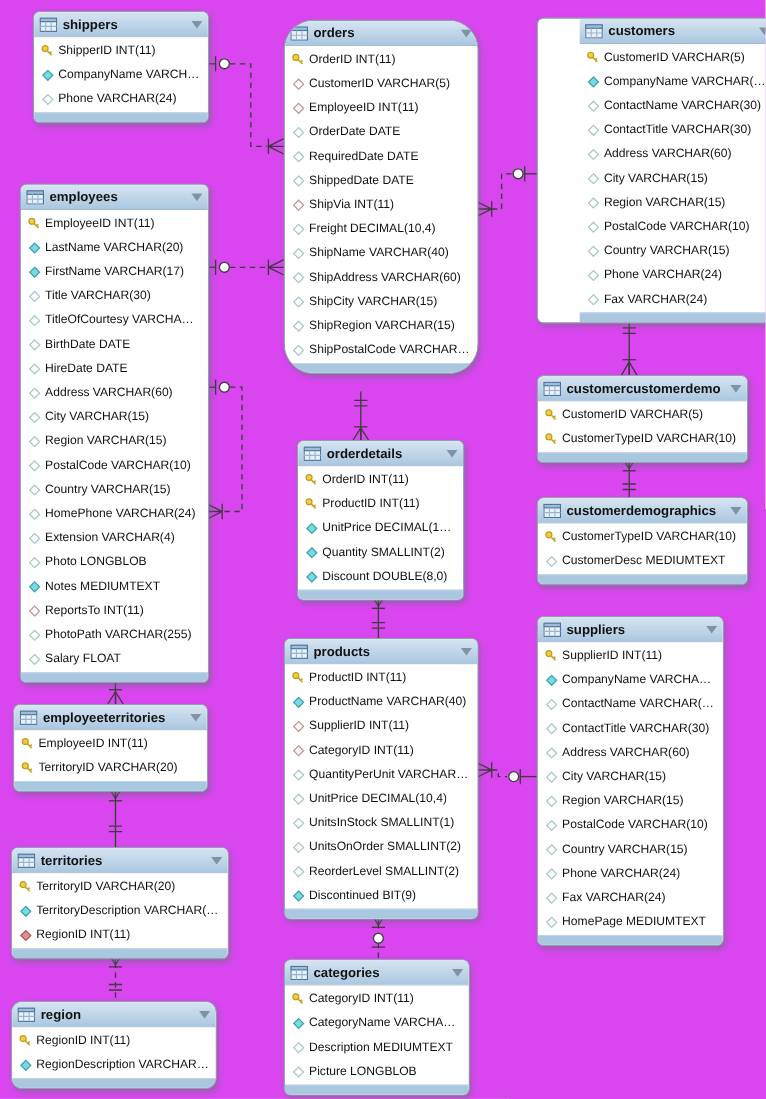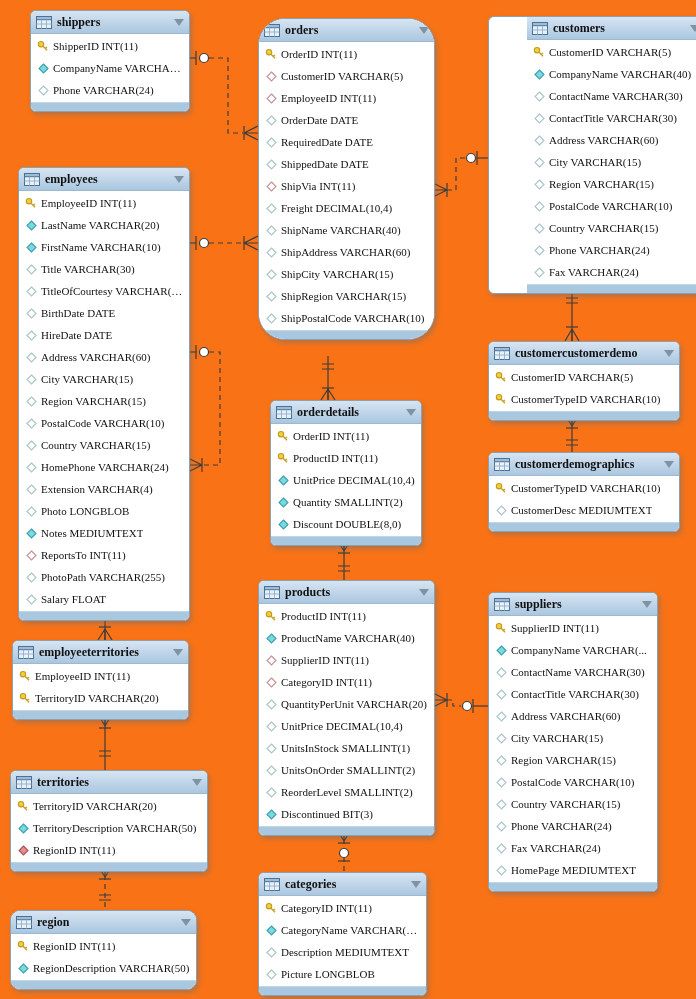--- a/index.html
+++ b/index.html
@@ -1,17 +1,17 @@
 <!DOCTYPE html>
 <html><head>
 <meta charset="utf-8">
 <style>
   html,body{margin:0;padding:0;background:#fff;}
-  #canvas{position:relative;width:696px;height:999px;background:#f97316;overflow:hidden;
-          font-family:Liberation Serif, serif;}
+  #canvas{position:relative;width:696px;height:999px;background:#d946ef;overflow:hidden;
+          font-family:Liberation Sans, sans-serif;}
   .db-table{position:absolute;background:#ffffff;border:1px solid #8fa0ad;border-radius:6px;
             box-shadow:2px 3px 5px rgba(100,110,125,.45);overflow:hidden;}
   .thead{height:22px;display:flex;align-items:center;gap:5px;padding:0 5px;
          background:linear-gradient(#d7e4f2,#aac7e0);border-bottom:1px solid #9db8cf;}
   .thead .tname{font-size:12px;font-weight:bold;color:#111;white-space:nowrap;overflow:hidden;}
   .arrow{margin-left:auto;width:0;height:0;border-left:5px solid transparent;
          border-right:5px solid transparent;border-top:7px solid #7f93a2;flex:0 0 auto;}
   .ticon{display:flex;flex:0 0 auto;}
   .tbody{background:#fff;padding:1px 0;}
   .col-row{height:22px;display:flex;align-items:center;gap:4px;padding:0 6px;white-space:nowrap;}
@@ -203,21 +203,21 @@
             </svg>
           </span>
           <span class="ctext">LastName VARCHAR(20)</span>
         </div>
         <div class="col-row">
           <span class="cicon">
             <svg width="11" height="11" viewBox="0 0 11 11">
               <path d="M5.5 1 L10 5.5 L5.5 10 L1 5.5 Z" fill="#7ad9e2" stroke="#3aa0ac" stroke-width="1.1"></path>
             </svg>
           </span>
-          <span class="ctext">FirstName VARCHAR(10)</span>
+          <span class="ctext">FirstName VARCHAR(17)</span>
         </div>
         <div class="col-row">
           <span class="cicon">
             <svg width="11" height="11" viewBox="0 0 11 11">
               <path d="M5.5 1 L10 5.5 L5.5 10 L1 5.5 Z" fill="#ffffff" stroke="#a8c4c8" stroke-width="1.1"></path>
             </svg>
           </span>
           <span class="ctext">Title VARCHAR(30)</span>
         </div>
         <div class="col-row">
@@ -779,26 +779,26 @@
             </svg>
           </span>
           <span class="ctext">ReorderLevel SMALLINT(2)</span>
         </div>
         <div class="col-row">
           <span class="cicon">
             <svg width="11" height="11" viewBox="0 0 11 11">
               <path d="M5.5 1 L10 5.5 L5.5 10 L1 5.5 Z" fill="#7ad9e2" stroke="#3aa0ac" stroke-width="1.1"></path>
             </svg>
           </span>
-          <span class="ctext">Discontinued BIT(3)</span>
-        </div>
-      </div>
-      <div class="tfoot"></div>
-    </div>
-  <div class="db-table" style="left:488px;top:560px;width:168px;margin-top:32px;">
+          <span class="ctext">Discontinued BIT(9)</span>
+        </div>
+      </div>
+      <div class="tfoot"></div>
+    </div>
+  <div class="db-table" style="left:488px;top:560px;width:168px;">
       <div class="thead">
         <span class="ticon">
           <svg width="16" height="13" viewBox="0 0 16 13">
             <rect x="0.5" y="0.5" width="15" height="12" fill="#e8f0f8" stroke="#4a7298"></rect>
             <rect x="0.5" y="0.5" width="15" height="3.2" fill="#9dbcd8" stroke="#4a7298"></rect>
             <path d="M5.5 3.7 V12.5 M10.5 3.7 V12.5 M0.5 8 H15.5" stroke="#9ab4cc" fill="none"></path>
           </svg>
         </span>
         <span class="tname">suppliers</span>
         <span class="arrow"></span>

